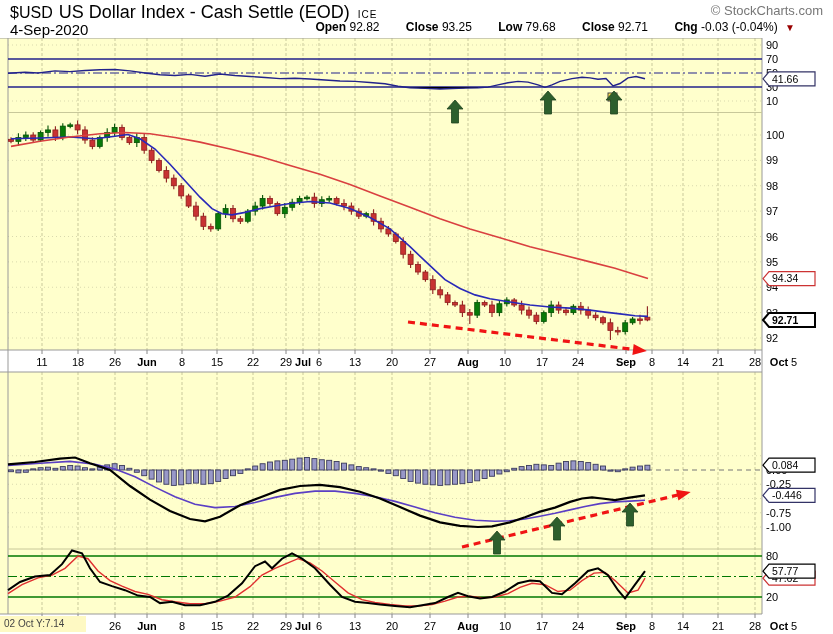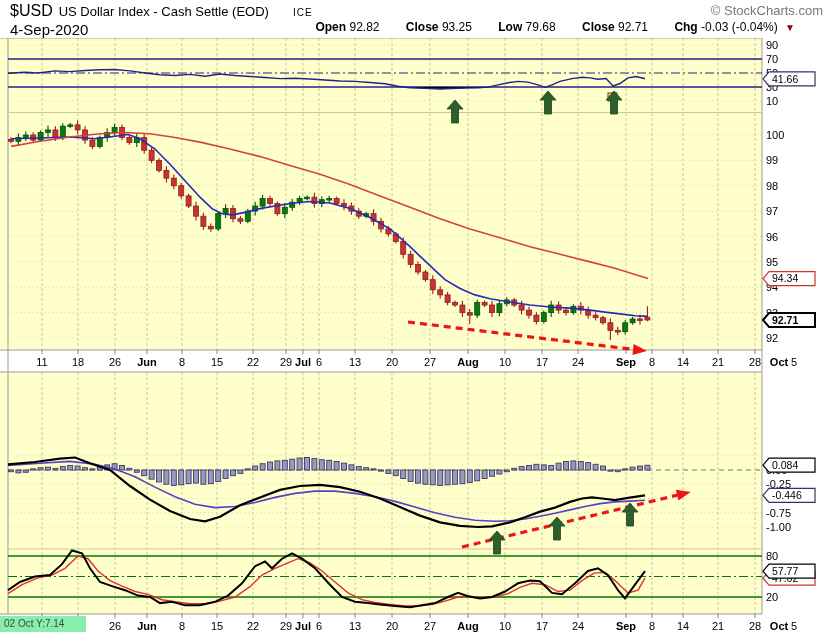--- a/index.html
+++ b/index.html
@@ -2,28 +2,28 @@
 <html><head>
 <meta charset="utf-8">
 <style>
   html,body{margin:0;padding:0;background:#fff;}
   #shot{position:relative;width:833px;height:634px;background:#ffffff;overflow:hidden;
         font-family:"Liberation Sans",sans-serif;}
   #chart-svg{position:absolute;left:0;top:0;}
   .hdr{position:absolute;left:0;top:0;width:833px;height:38px;background:#ffffff;z-index:5;}
   .hdr-row1{position:absolute;left:10px;top:2px;white-space:nowrap;}
   .sym{font-size:16px;font-weight:normal;color:#000;}
-  .desc{font-size:13px;color:#000;margin-left:6px;margin-top:37px;}
-  .exch{font-size:10px;color:#000;margin-left:24px;letter-spacing:1px;}
+  .desc{font-size:18px;color:#000;margin-left:6px;margin-top:37px;}
+  .exch{font-size:10px;color:#000;margin-left:8px;letter-spacing:1px;}
   .date{position:absolute;left:10px;top:21px;font-size:15px;color:#000;}
   .copy{position:absolute;right:10px;top:3px;font-size:13px;color:#777;}
   .quote{position:absolute;right:38px;top:20px;font-size:12px;color:#000;white-space:nowrap;}
   .quote b{margin-left:23px;}
   .tri{color:#990000;font-size:10px;margin-left:4px;}
-  .tip{position:absolute;left:0px;top:616px;width:82px;height:16px;background:#86efac;
+  .tip{position:absolute;left:0px;top:616px;width:82px;height:16px;background:#fef9c3;
        color:#444;font-size:10px;line-height:16px;padding-left:4px;z-index:6;}
 </style>
 </head>
 <body>
 
 <div id="shot">
 
   <div class="hdr">
     <div class="hdr-row1">
       <span class="sym">$USD</span><span class="desc">US Dollar Index - Cash Settle (EOD)</span><span class="exch">ICE</span>

